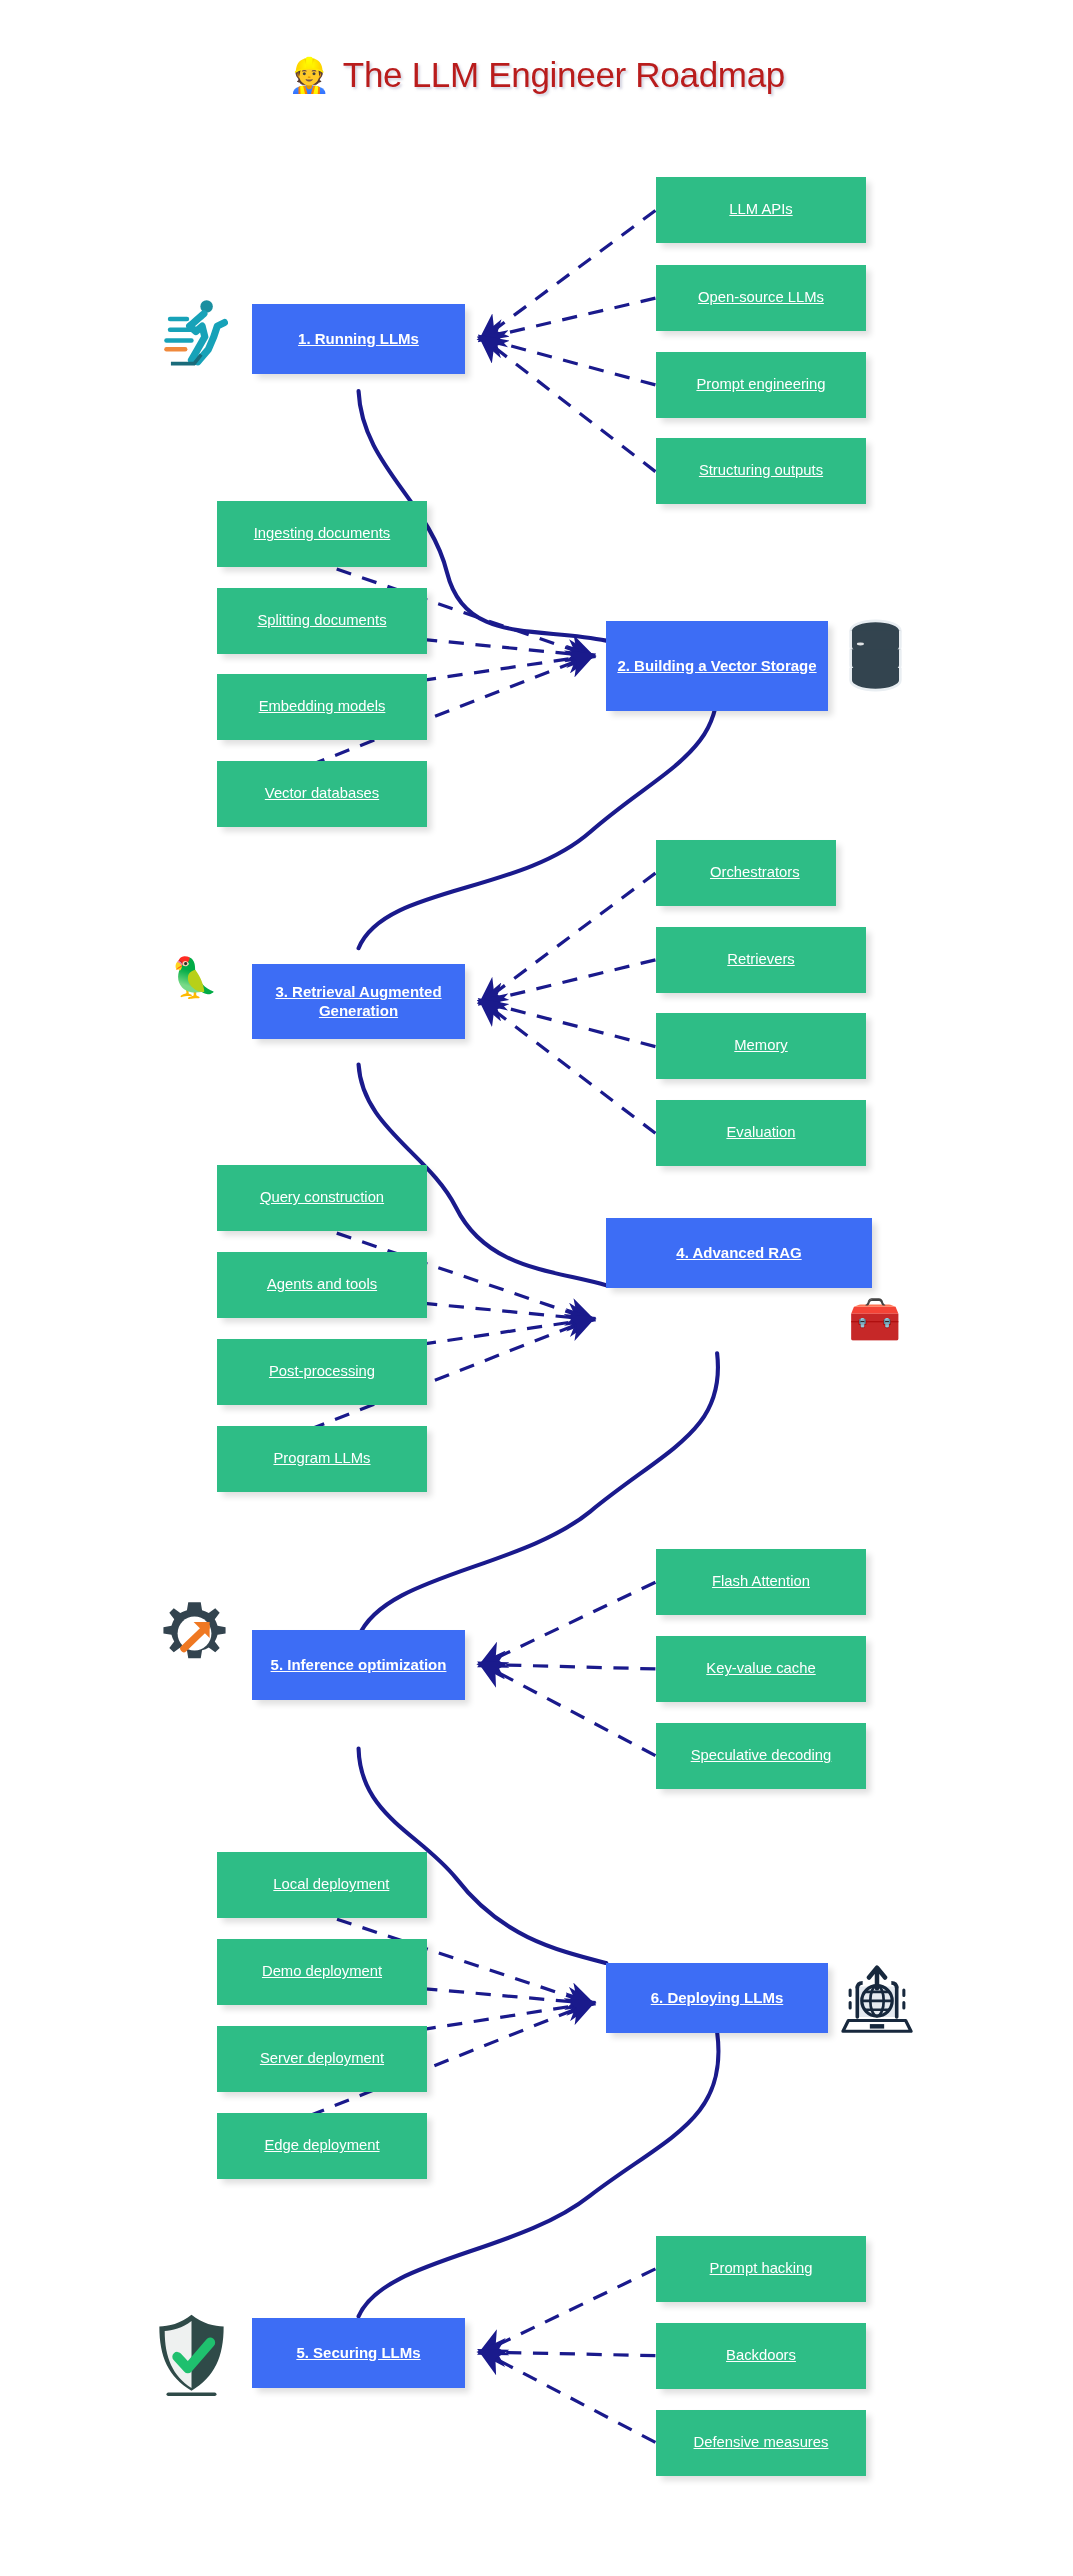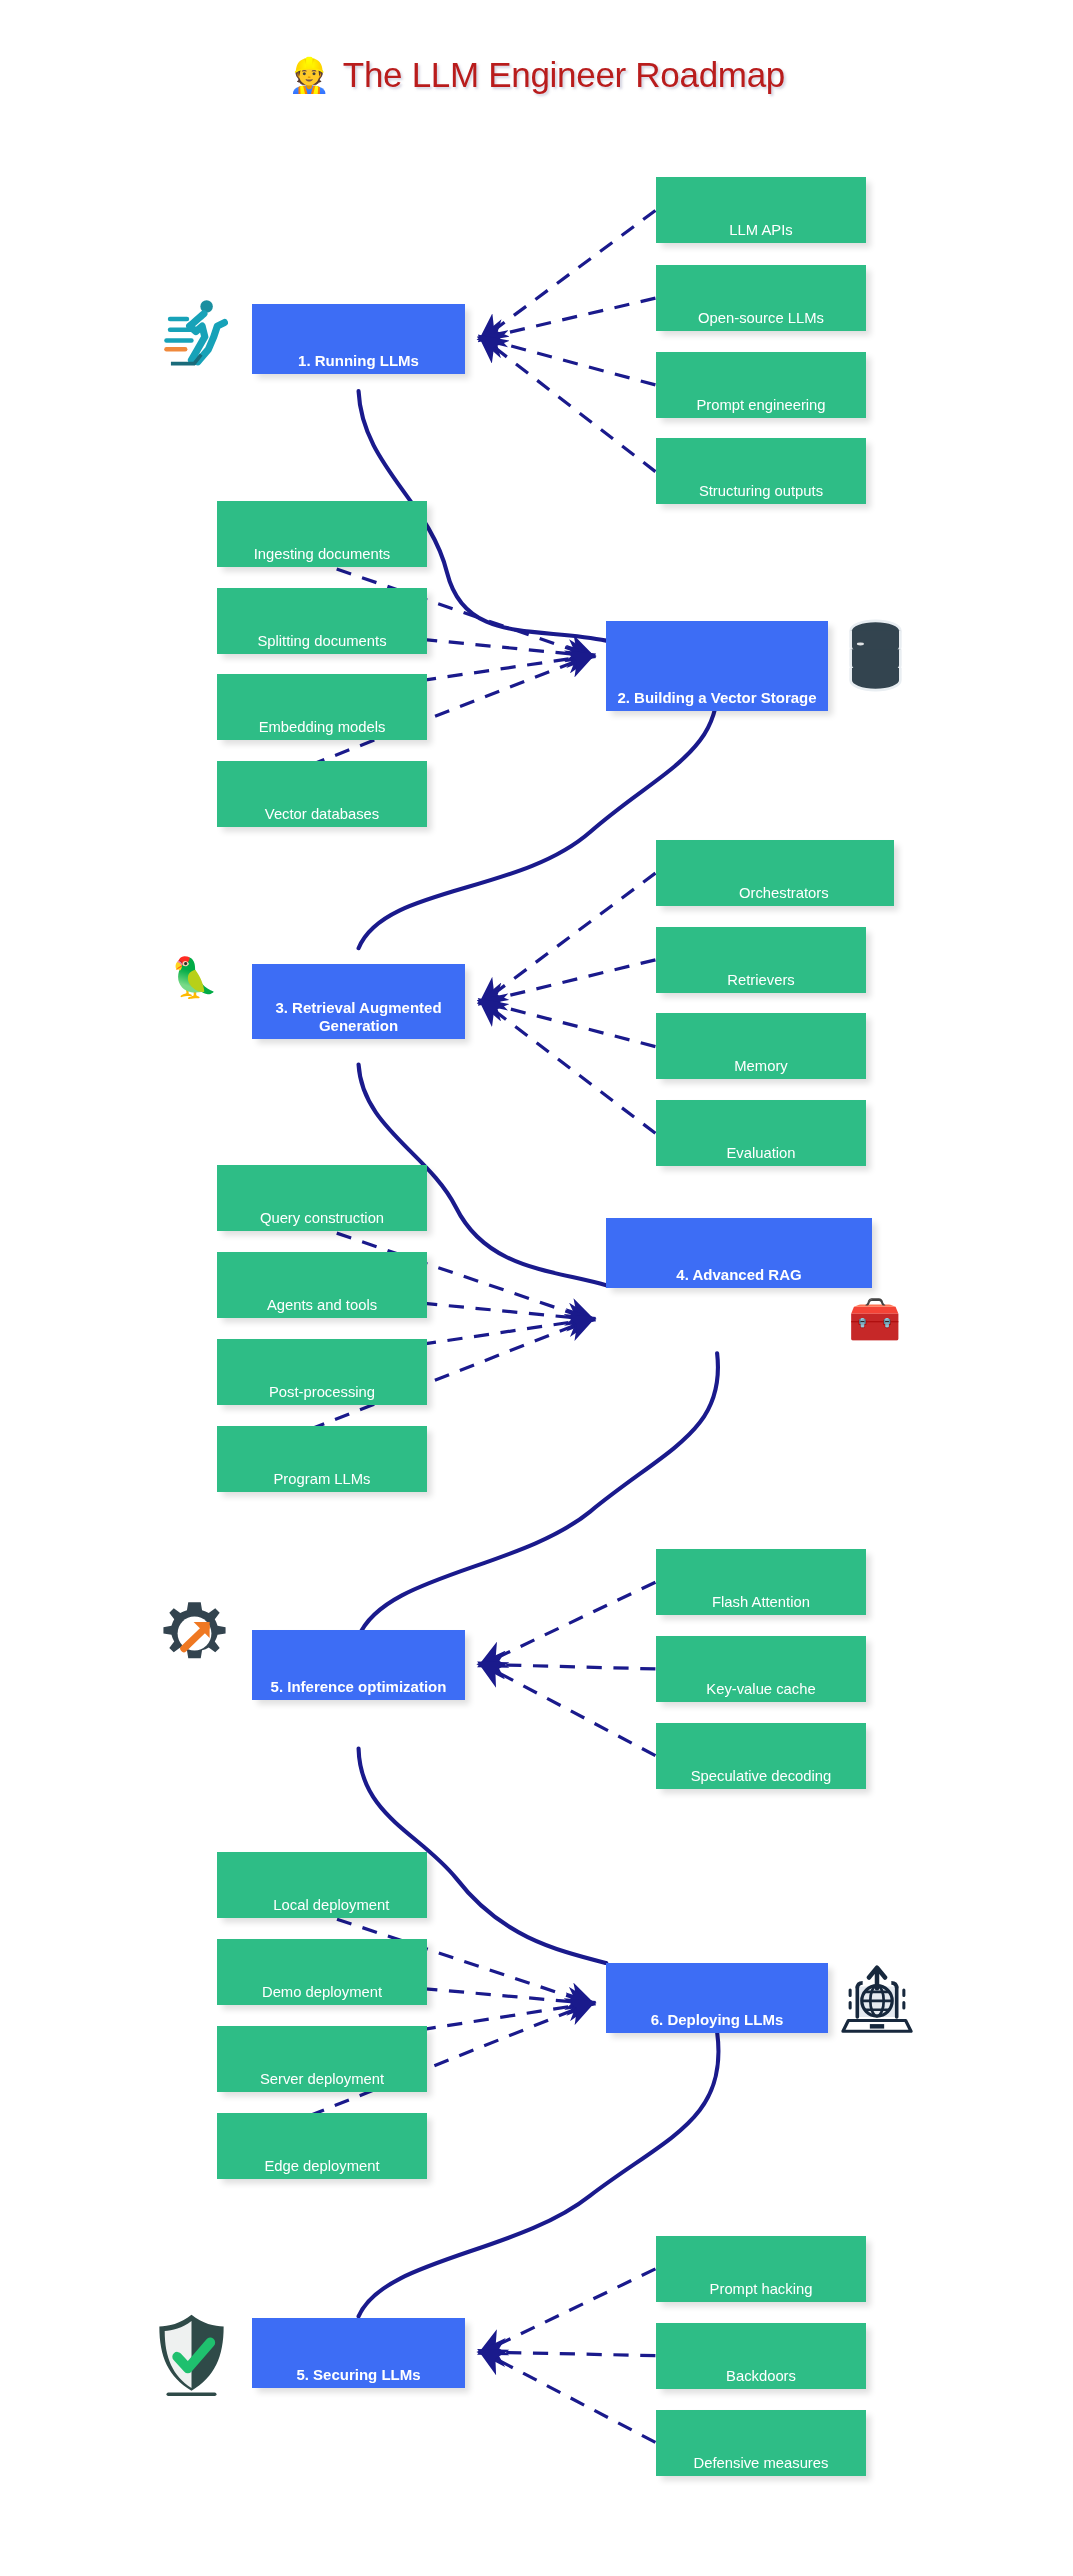--- a/index.html
+++ b/index.html
@@ -40,26 +40,27 @@
     position: absolute;
     left: 0; top: 0;
     width: 1073px; height: 2576px;
     pointer-events: none;
   }
 
   
   .node {
     position: absolute;
     display: flex;
-    align-items: flex-end;
+    align-items: center;
     justify-content: center;
     text-align: center;
     color: #ffffff;
     box-shadow: 5.4px 5.4px 6.3px rgba(0,0,0,0.13);
     padding: 3.6px 5.4px;
+    text-decoration: underline;
   }
   .node.main {
     background: #3D6DF5;
     font-weight: bold;
     font-size: 15px;
     line-height: 1.22;
   }
   .node.leaf {
     background: #2EBD86;
     font-weight: normal;
@@ -212,21 +213,21 @@
       <ellipse cx="14" cy="28" rx="4" ry="1.6" fill="#ffffff" opacity="0.85"></ellipse>
     </svg>
   </div>
 
   <div class="icon-badge" style="left:157px; top:928px; width:75px; height:98px;" style2="">🦜</div>
 
   <div class="node main" style="left:252px; top:964px; width:213px; height:75px;">
     <span>3. Retrieval Augmented Generation</span>
   </div>
 
-  <div class="node leaf" style="left:656px; top:840px; width:238px; height:66px;padding-left:23px;">
+  <div class="node leaf" style="left:656px; top:840px; width:180px; height:66px;padding-left:23px;">
     <span>Orchestrators</span>
   </div>
   <div class="node leaf" style="left:656px; top:927px; width:210px; height:66px;">
     <span>Retrievers</span>
   </div>
   <div class="node leaf" style="left:656px; top:1013px; width:210px; height:66px;">
     <span>Memory</span>
   </div>
   <div class="node leaf" style="left:656px; top:1100px; width:210px; height:66px;">
     <span>Evaluation</span>

